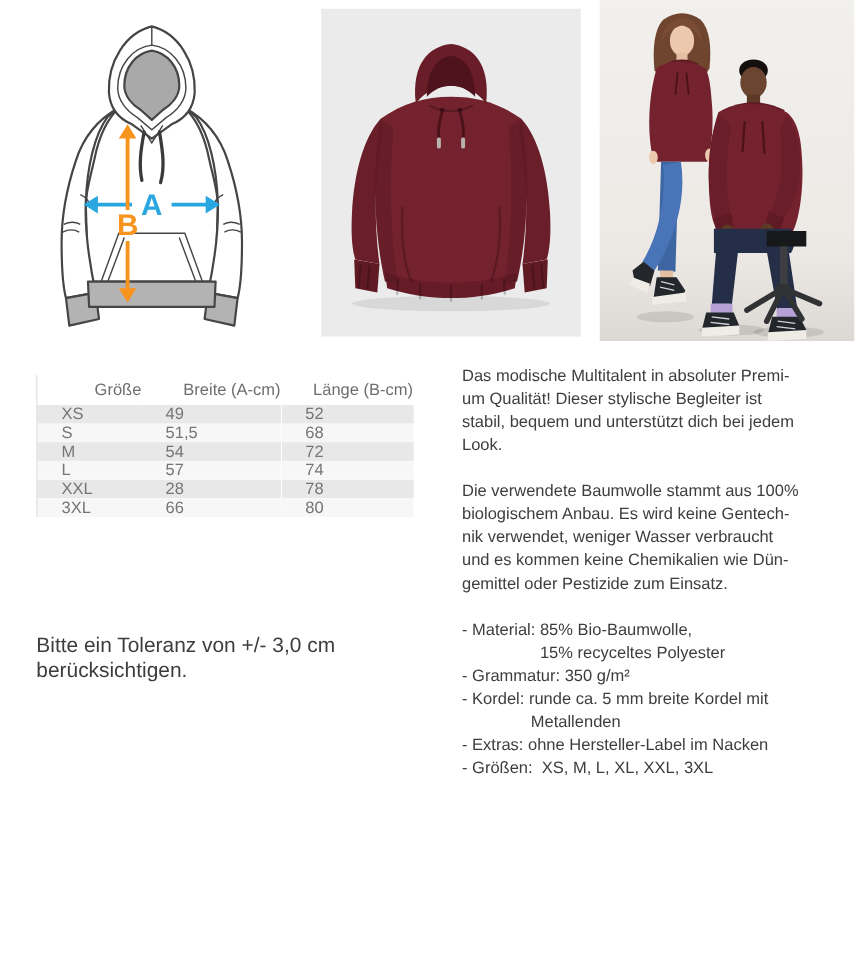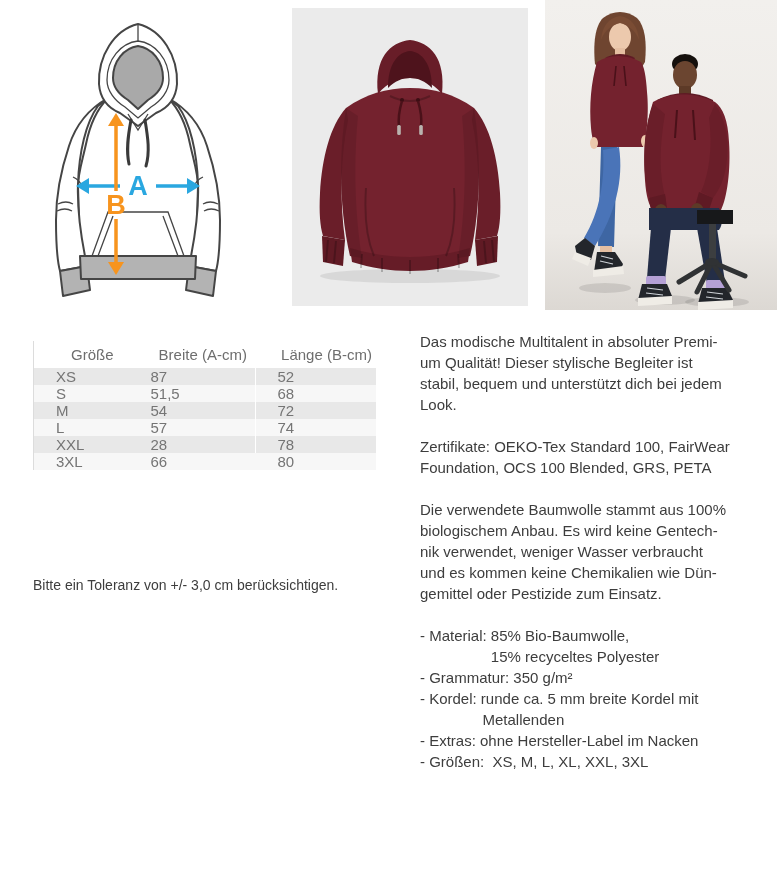--- a/index.html
+++ b/index.html
@@ -13,32 +13,32 @@
   .product{left:292px;top:8px;width:236px;height:298px;background:#ebebeb;}
   .models{left:545px;top:0;width:232px;height:310px;}
 
   table.size-table{
     position:absolute;left:33px;top:341px;width:342px;
     border-collapse:collapse;table-layout:fixed;
     font-size:15px;color:#757575;
     border-left:1px solid #dcdcdc;
   }
   .size-table th{
-    font-weight:normal;text-align:center;height:27px;color:#6e6e6e;
+    font-weight:normal;text-align:right;height:27px;color:#6e6e6e;
     padding:0 0 0 22px;overflow:hidden;white-space:nowrap;margin-top:20px;
   }
   .size-table td{
     height:15px;padding:0 0 0 22px;overflow:hidden;white-space:nowrap;
   }
   .size-table tbody tr:nth-child(odd){background:#e8e8e8;}
   .size-table tbody tr:nth-child(even){background:#f7f7f7;}
 
   .tolerance-note{
     position:absolute;left:33px;top:577px;width:380px;
-    font-size:14px;color:#3d3d3d;
+    font-size:19px;color:#3d3d3d;
   }
   .desc{
     position:absolute;left:420px;top:331px;width:358px;
     font-size:15px;line-height:21px;color:#3d3d3d;
   }
   .desc p{margin:0 11px 21px 0;white-space:pre-wrap;}
   .desc p:last-child{margin-bottom:0;}
 </style>
 </head>
 <body>
@@ -231,21 +231,21 @@
     <thead>
       <tr>
         <th>Größe</th>
         <th>Breite (A-cm)</th>
         <th>Länge (B-cm)</th>
       </tr>
     </thead>
     <tbody>
         <tr>
           <td>XS</td>
-          <td>87</td>
+          <td>49</td>
           <td>52</td>
         </tr>
         <tr>
           <td>S</td>
           <td>51,5</td>
           <td>68</td>
         </tr>
         <tr>
           <td>M</td>
           <td>54</td>
@@ -269,22 +269,20 @@
       </tbody>
   </table>
 
   <div class="tolerance-note">Bitte ein Toleranz von +/- 3,0 cm berücksichtigen.</div>
 
   <div class="desc">
     <p>Das modische Multitalent in absoluter Premi-
 um Qualität! Dieser stylische Begleiter ist
 stabil, bequem und unterstützt dich bei jedem
 Look.</p>
-    <p>Zertifikate: OEKO-Tex Standard 100, FairWear
-Foundation, OCS 100 Blended, GRS, PETA</p>
     <p>Die verwendete Baumwolle stammt aus 100%
 biologischem Anbau. Es wird keine Gentech-
 nik verwendet, weniger Wasser verbraucht
 und es kommen keine Chemikalien wie Dün-
 gemittel oder Pestizide zum Einsatz.</p>
     <p>- Material: 85% Bio-Baumwolle,
                  15% recyceltes Polyester
 - Grammatur: 350 g/m²
 - Kordel: runde ca. 5 mm breite Kordel mit
                Metallenden

